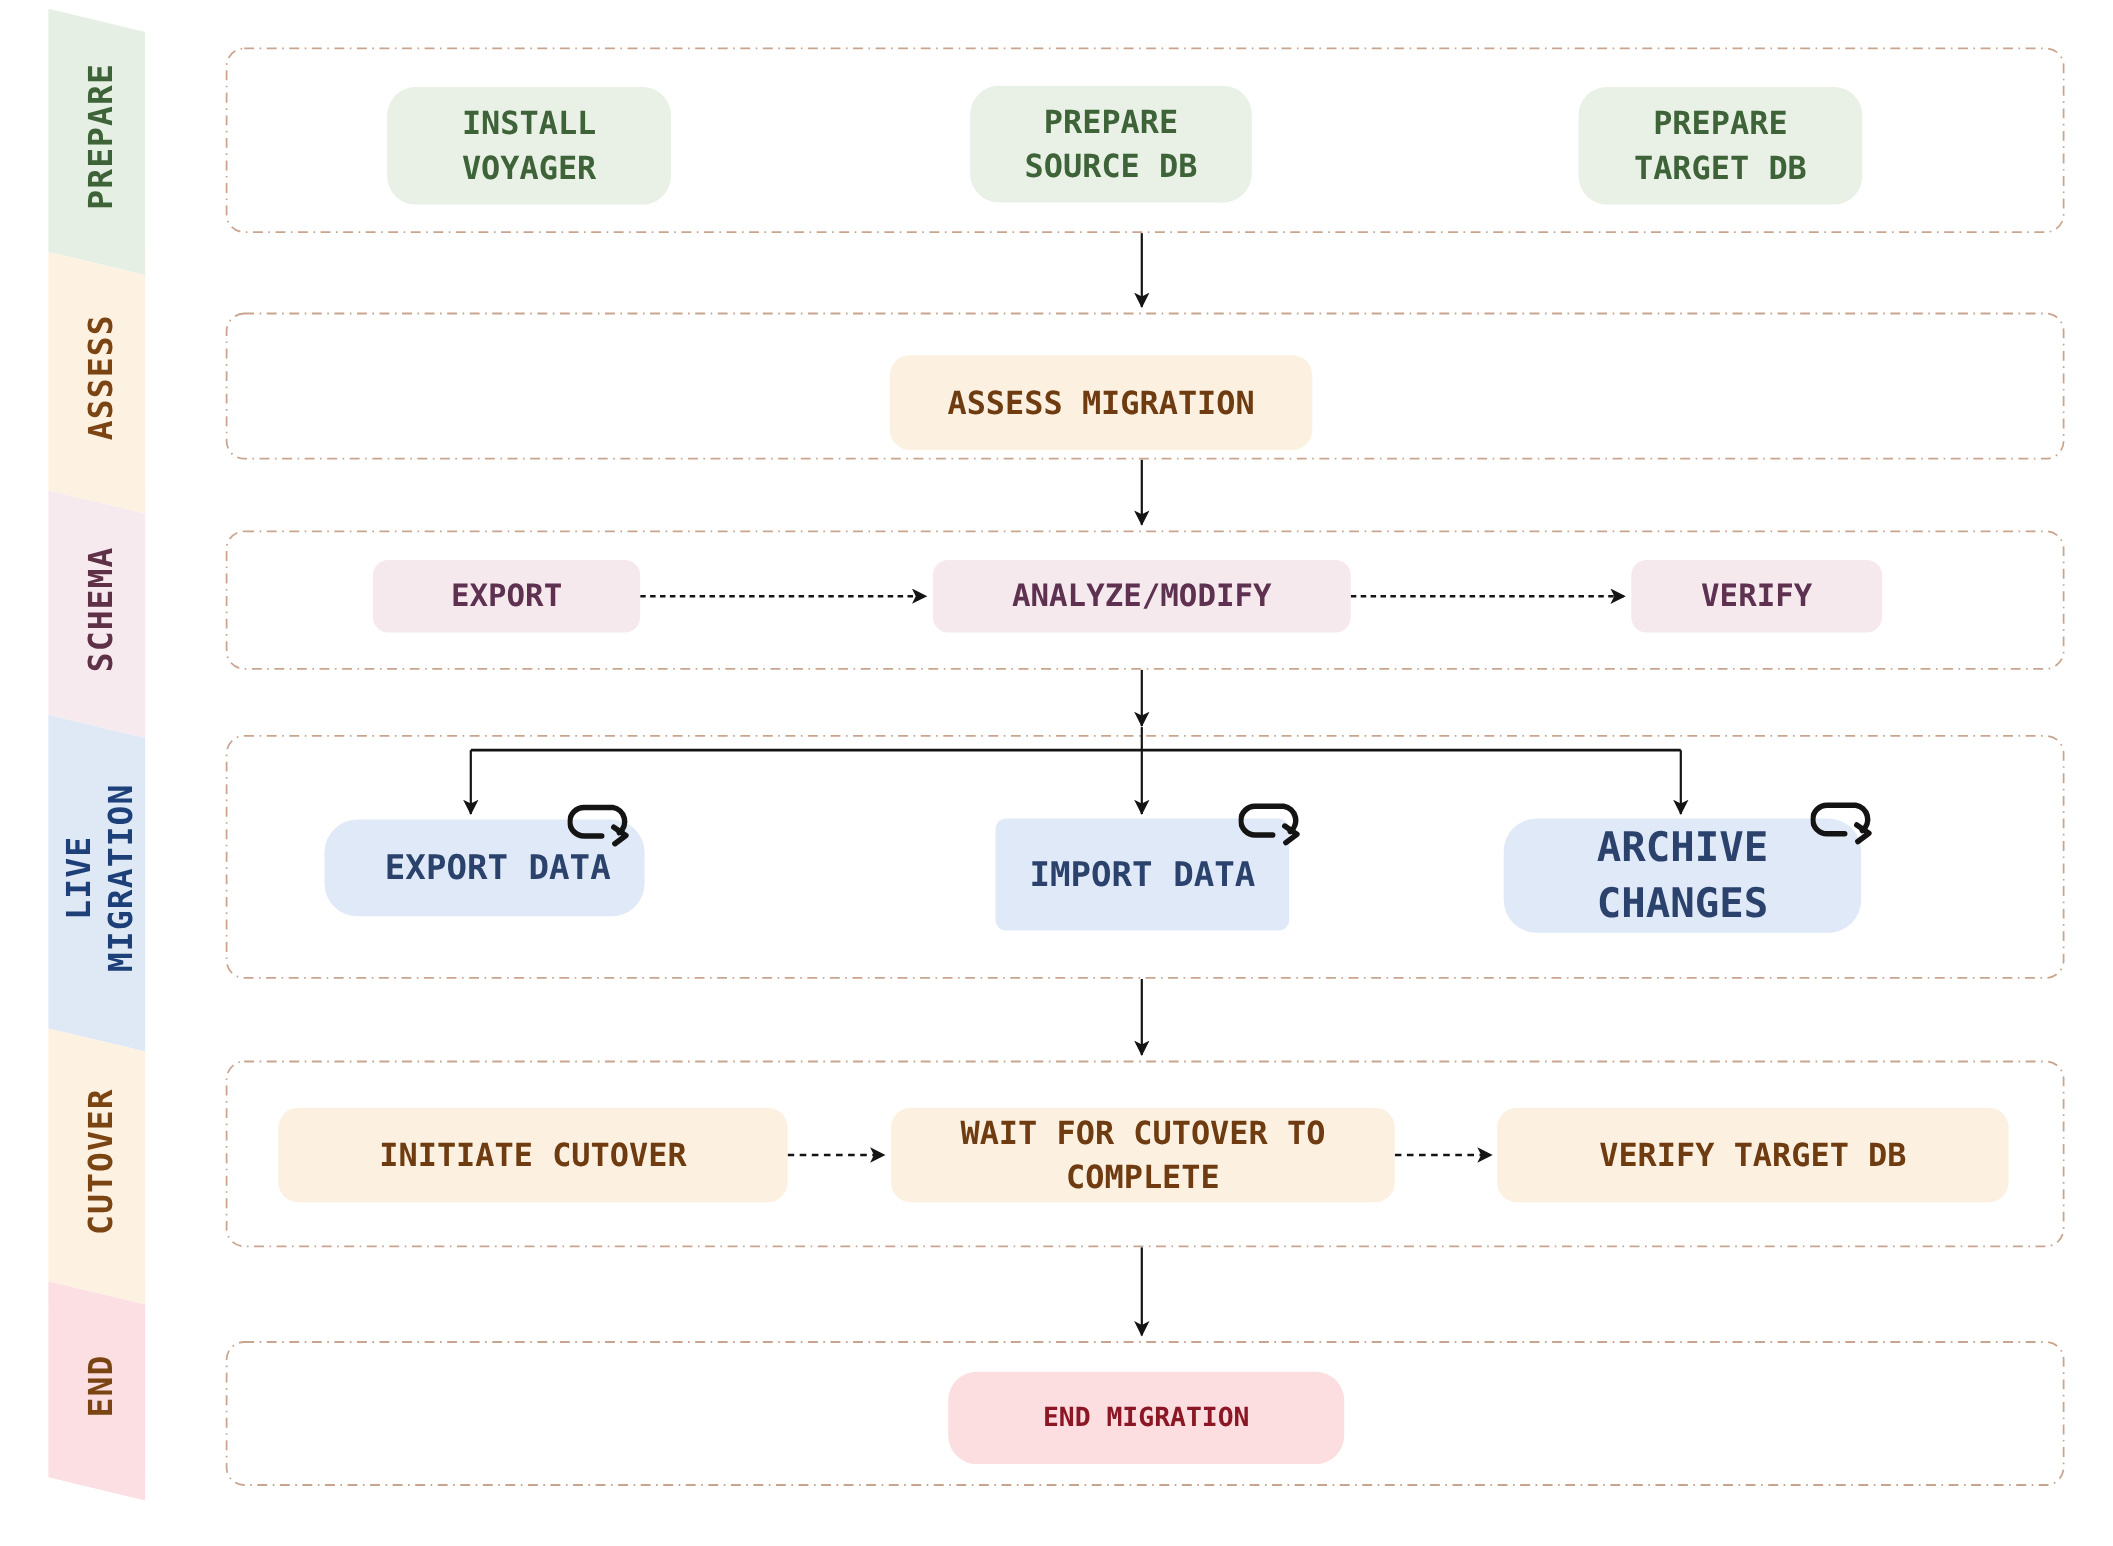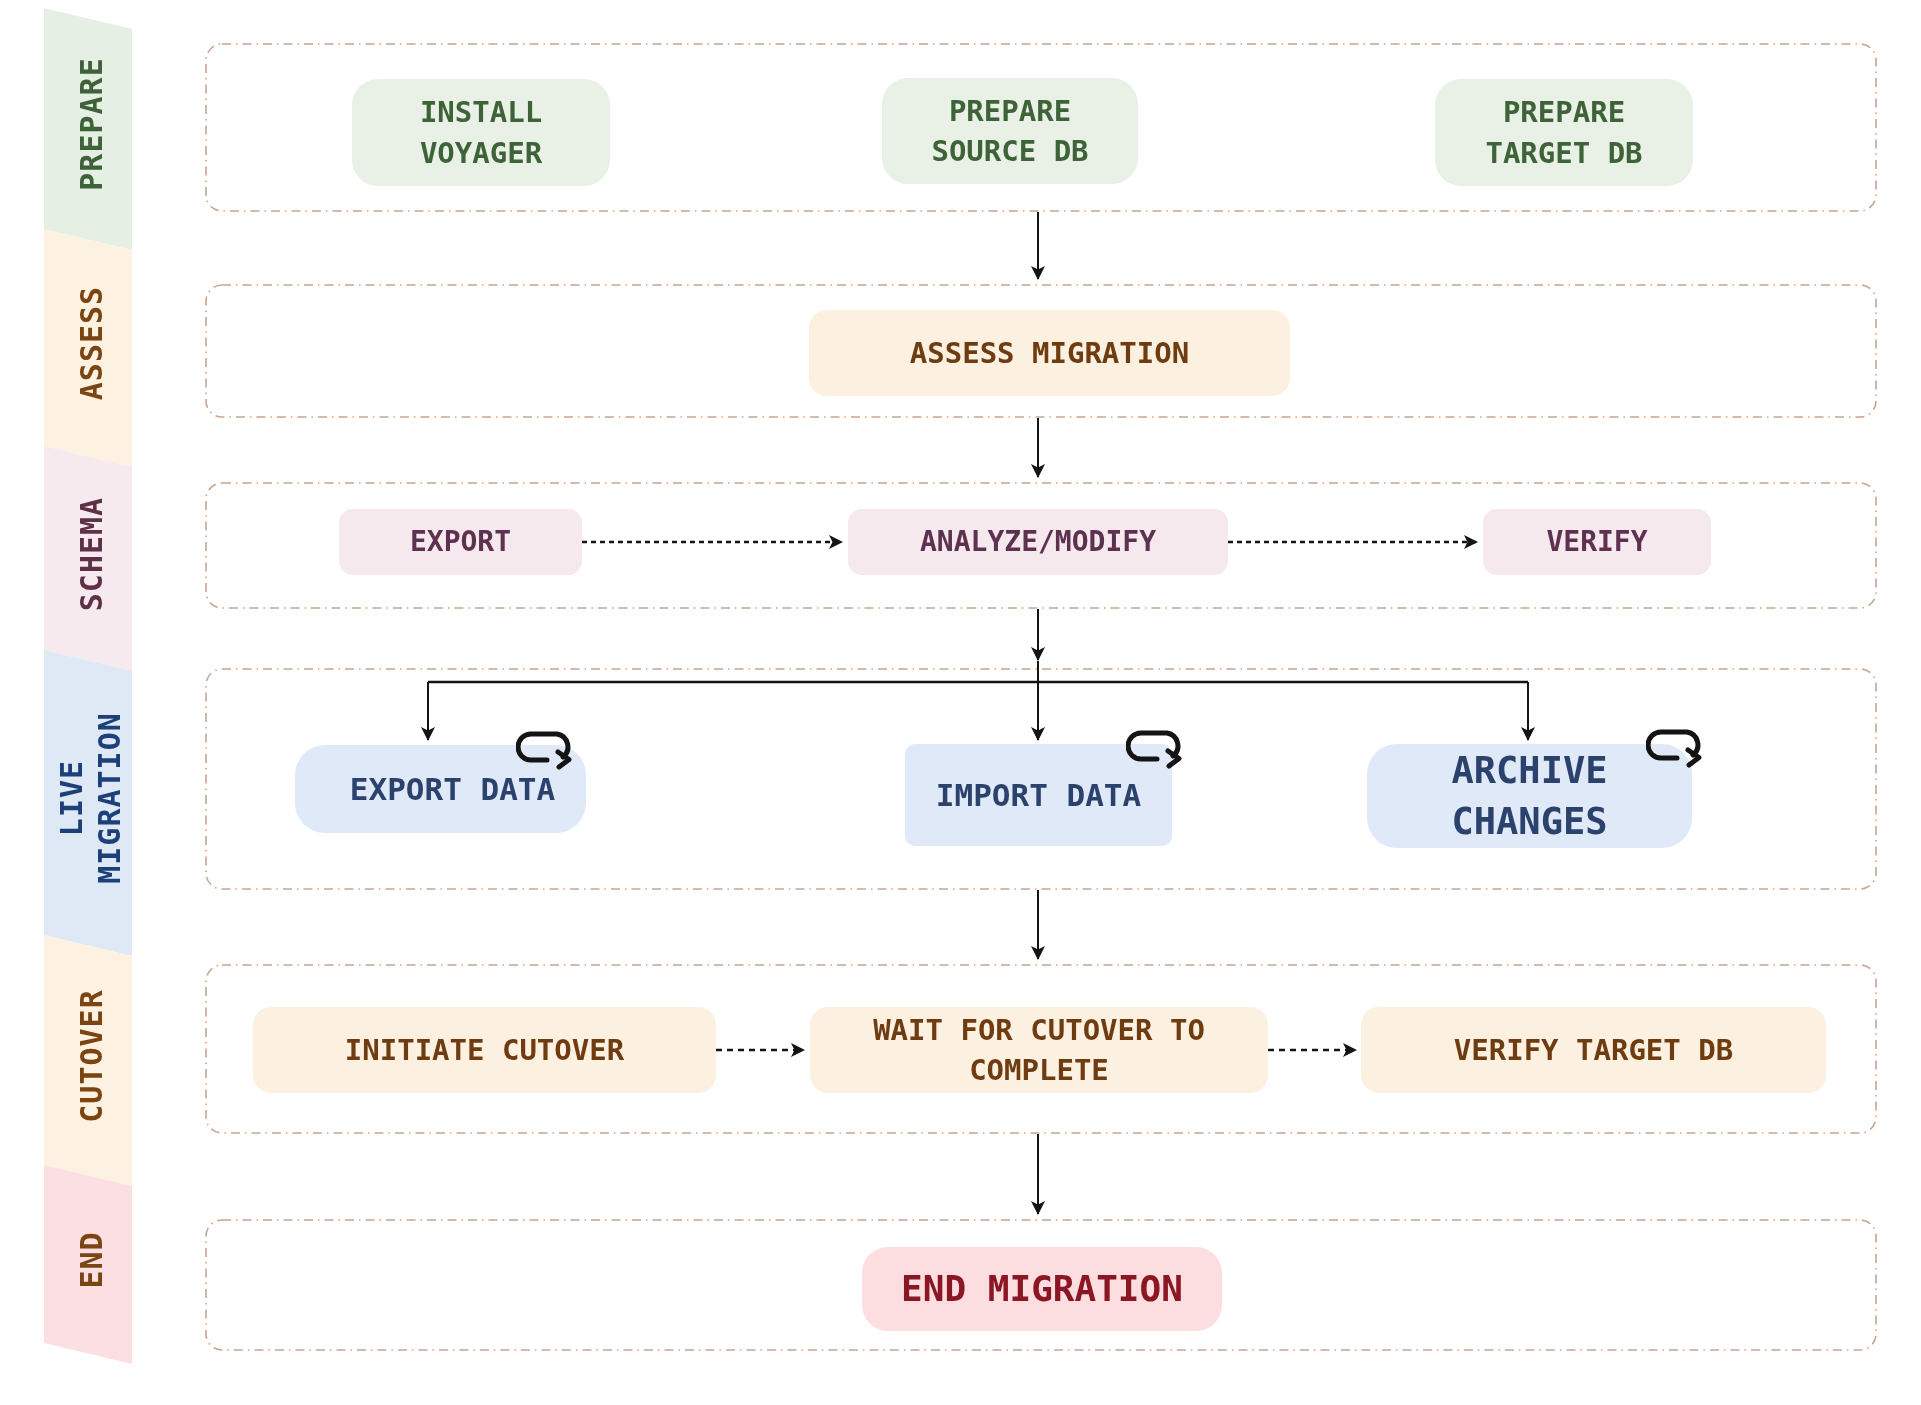--- a/index.html
+++ b/index.html
@@ -35,31 +35,31 @@
   }
   .node span{white-space:pre-line;line-height:1.38;}
   .green {background:#e9f1e6;color:#3e6338;border-radius:26px;}
   .peach {background:#fcf0e1;color:#6e3c10;border-radius:18px;}
   .pink  {background:#f5e9ee;color:#5e3150;border-radius:14px;}
   .blue  {background:#e0e9f8;color:#2b436c;border-radius:30px;}
   .red   {background:#fcdee0;color:#8b1724;border-radius:26px;}
   #n-install {left:352px; top:79px;  width:258px;height:107px;font-size:29px;}
   #n-prepsrc {left:882px; top:78px;  width:256px;height:106px;font-size:29px;}
   #n-preptgt {left:1435px;top:79px;  width:258px;height:107px;font-size:29px;}
-  #n-assess  {left:809px; top:310px; width:481px;height:86px; font-size:29px;}
+  #n-assess  {left:809px; top:323px; width:384px;height:86px; font-size:29px;}
   #n-export  {left:339px; top:509px; width:243px;height:66px; font-size:28px;}
   #n-analyze {left:848px; top:509px; width:380px;height:66px; font-size:28px;}
   #n-import  {left:1483px;top:509px; width:228px;height:66px; font-size:28px;}
   #n-expdata {left:295px; top:745px; width:267px;height:88px;font-size:31px;padding-left:24px;}
   #n-impdata {left:905px; top:744px; width:267px;height:102px;font-size:31px;border-radius:10px;}
   #n-archive {left:1367px;top:744px; width:325px;height:104px;font-size:37px;}
   #n-initcut {left:253px; top:1007px;width:463px;height:86px; font-size:29px;}
   #n-waitcut {left:810px; top:1007px;width:458px;height:86px; font-size:29px;}
   #n-verify  {left:1361px;top:1007px;width:465px;height:86px; font-size:29px;}
-  #n-endmig  {left:862px; top:1247px;width:360px;height:84px; font-size:36px;}
+  #n-endmig  {left:862px; top:1247px;width:360px;height:84px; font-size:24px;}
   
   .loop{position:absolute;width:62px;height:44px;}
   #loop-export {left:516px; top:729px;}
   #loop-import {left:1126px;top:728px;}
   #loop-archive{left:1646px;top:727px;}
 </style>
 </head>
 <body>
 
 <div class="canvas">

